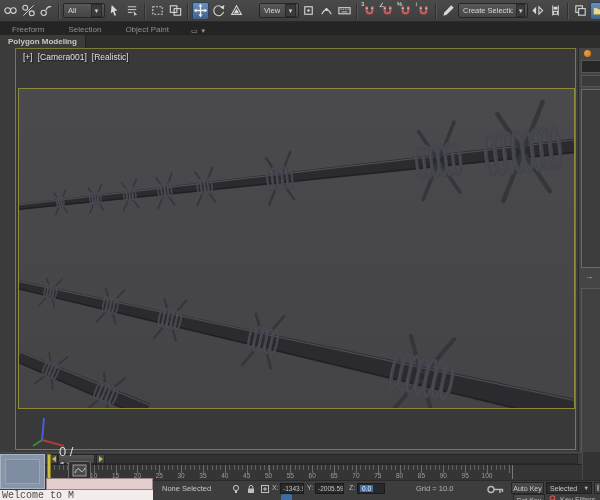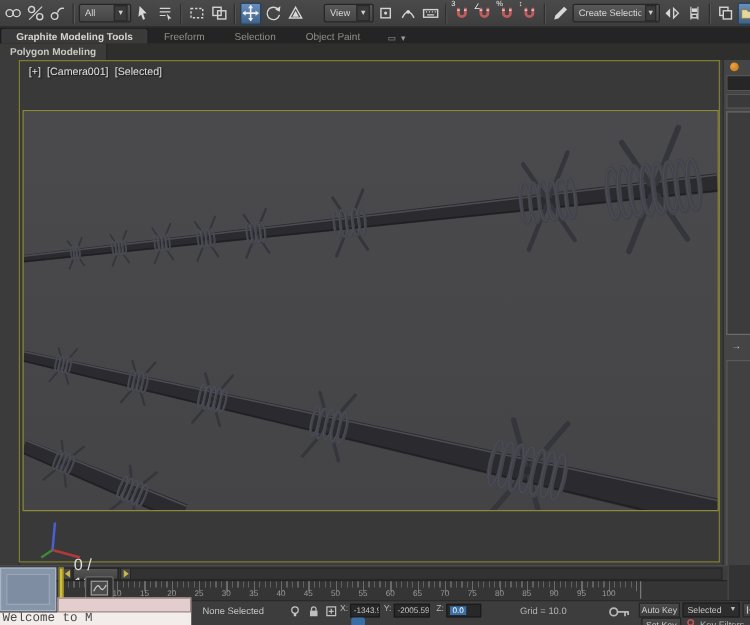--- a/index.html
+++ b/index.html
@@ -267,41 +267,40 @@
     </div>
     <div class="tb-btn">
       <svg viewBox="0 0 16 16" width="15" height="15">
         <rect x="2.5" y="3" width="11" height="10" fill="none" stroke="#d2d3d5" stroke-width="1.2"></rect>
         <path d="M4,11 Q6.5,4 8.5,8 T13,5.5" stroke="#d2d3d5" fill="none"></path>
       </svg>
     </div>
   </div>
 
 <div id="ribbon-tabs" class="abs">
-  <span class="rtab active">Graphite Modeling Tools</span>
     <span class="rtab">Freeform</span>
     <span class="rtab">Selection</span>
     <span class="rtab">Object Paint</span>
     <span id="ribbon-extra" style="order:99">
     <span>▭</span>
     <span>▾</span>
   </span>
 </div>
 <div id="ribbon-sub" class="abs">
   <div id="polygon-modeling-tab">Polygon Modeling</div>
 </div>
 
 <div id="viewport-area" class="abs">
   <div id="left-strip" class="abs"></div>
 
   <div id="vp-canvas" class="abs">
     <div id="vp-label" class="abs">
       <span>[+]</span>
       <span>[Camera001]</span>
-      <span>[Selected]</span>
+      <span>[Realistic]</span>
     </div>
 
     <div id="camera-frame" class="abs">
       <svg id="render-svg" width="555" height="319" viewBox="0 0 555 319">
           <rect x="0" y="0" width="555" height="319" fill="#48484b"></rect>
           <rect x="0" y="0" width="555" height="319" fill="url(#vg)" opacity="0.5"></rect>
           <defs>
             <linearGradient id="vg" x1="0" y1="0" x2="0" y2="1">
               <stop offset="0" stop-color="#4d4d51"></stop>
               <stop offset="1" stop-color="#404043"></stop>

